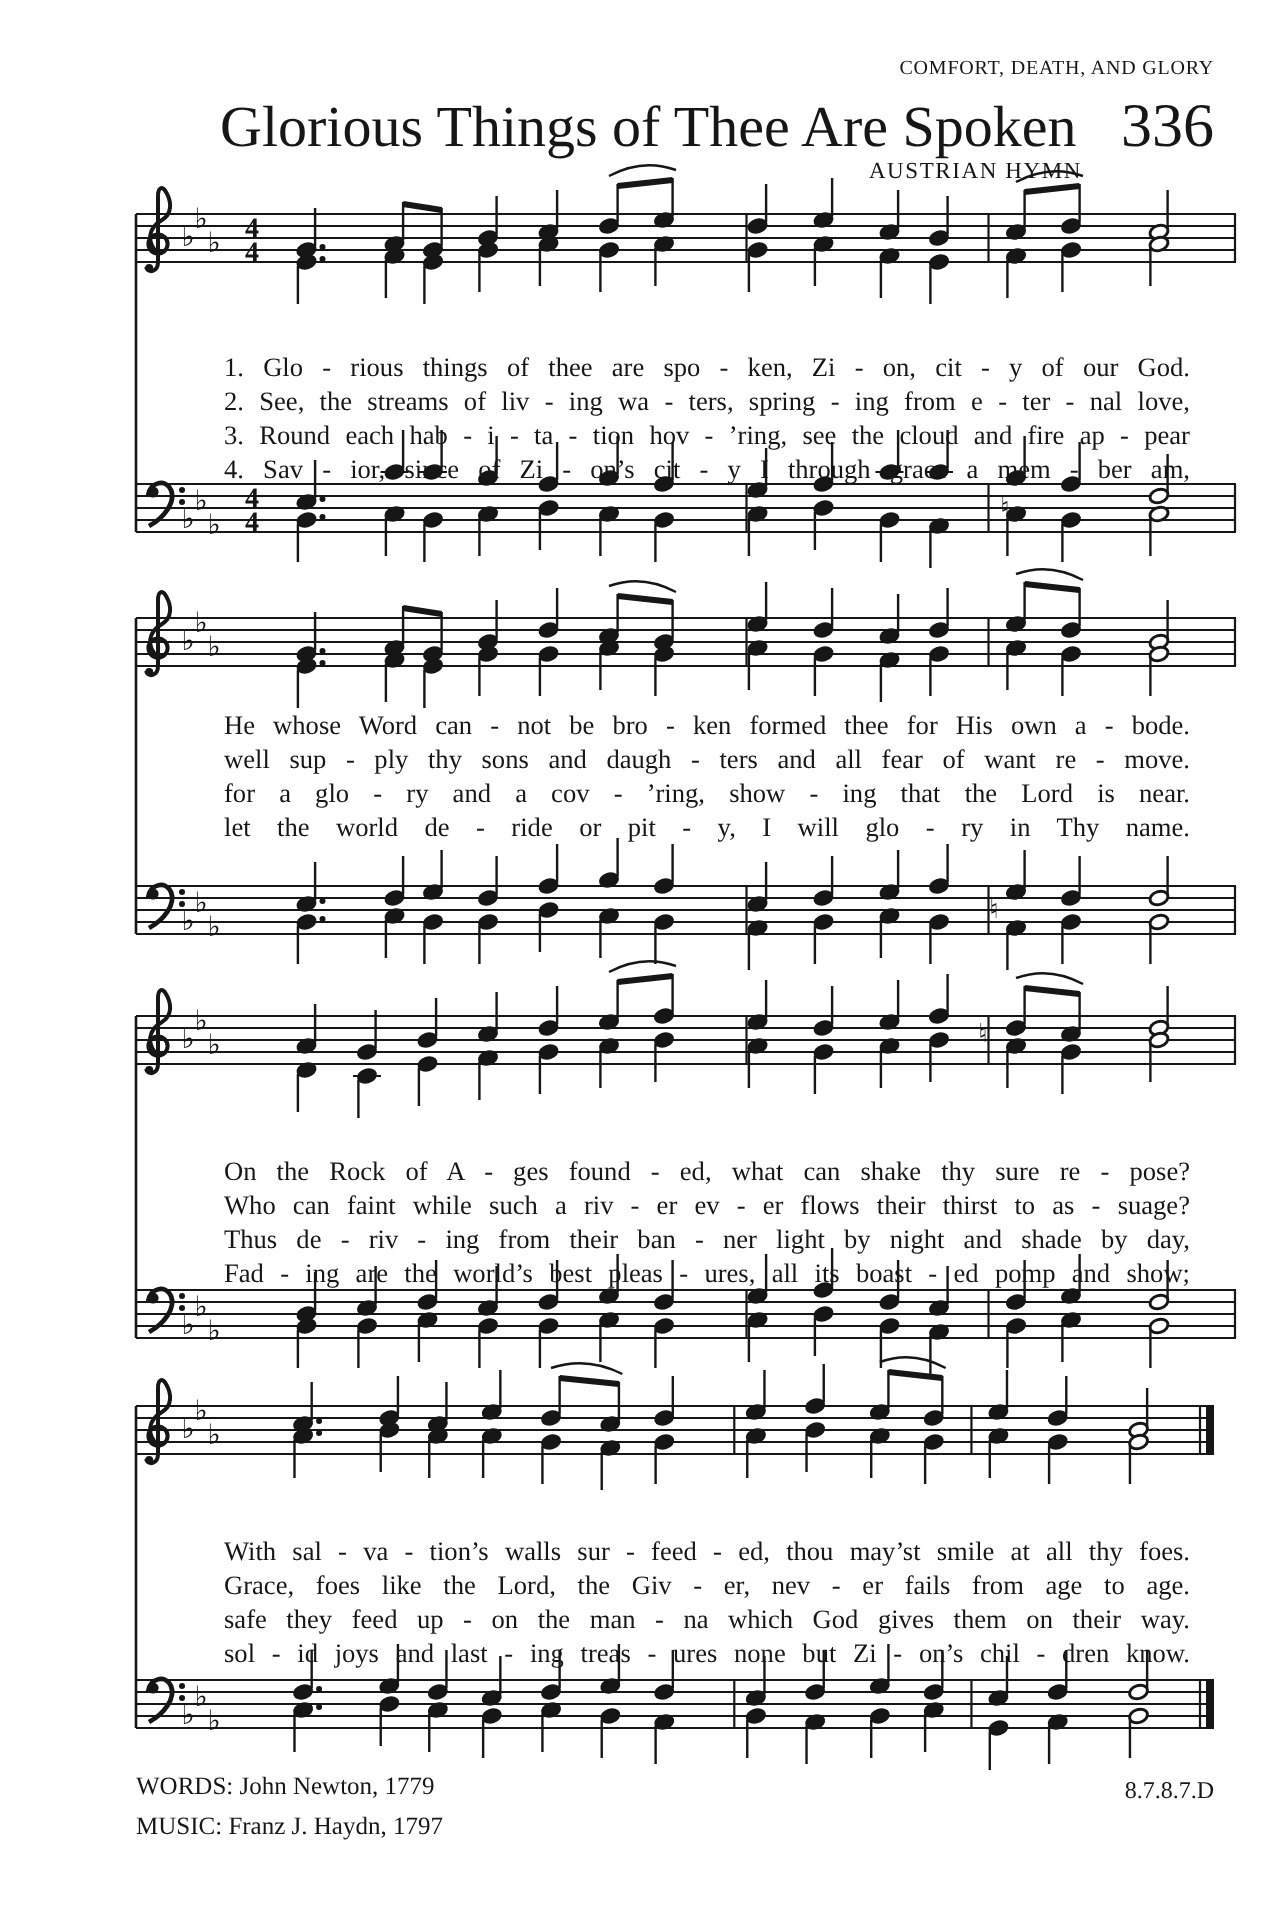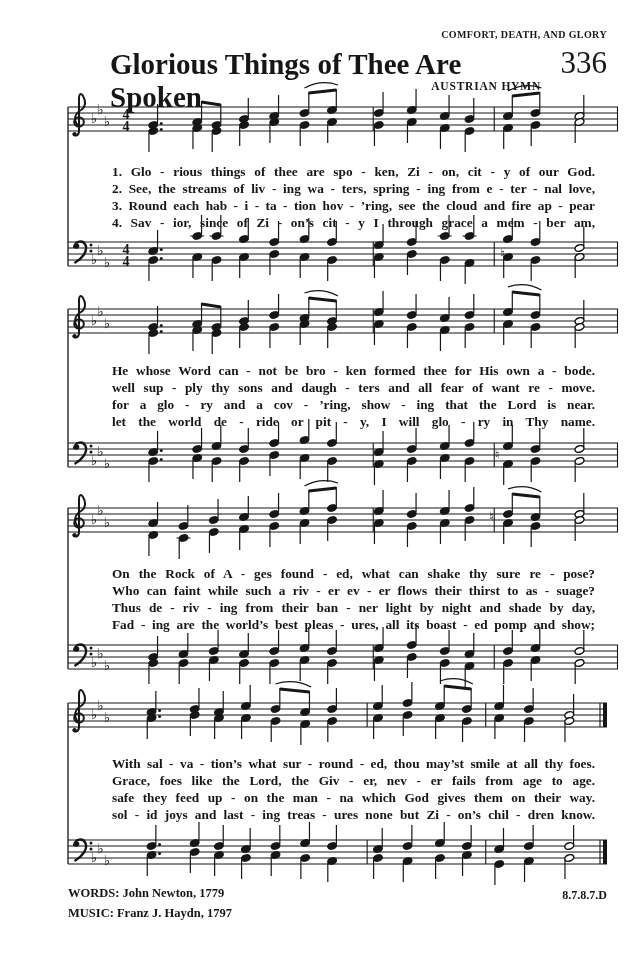--- a/index.html
+++ b/index.html
@@ -1,24 +1,24 @@
 <!DOCTYPE html>
 <html><head>
 <meta charset="utf-8">
 <style>
   html,body{margin:0;padding:0;background:#e8e8e8;}
   #page{position:relative;width:640px;height:960px;background:#ffffff;overflow:hidden;
         font-family:"Liberation Serif",serif;color:#161616;}
   #music-svg{position:absolute;left:0;top:0;pointer-events:none;}
-  .abs{position:absolute;font-weight:bold;}
+  .abs{position:absolute;}
   .category{top:29px;right:33px;font-size:10px;letter-spacing:.4px;}
   .title{top:48px;left:110px;width:430px;text-align:left;font-size:29px;}
   .number{top:45px;right:33px;font-size:31px;font-weight:normal;}
   .tune{top:80px;right:99px;font-size:11.5px;letter-spacing:.8px;text-align:right;}
-  .verses{left:112px;width:483px;}
+  .verses{left:112px;width:483px;margin-top:12px;}
   .lyric-line{height:17px;line-height:17px;font-size:13.3px;white-space:normal;
               text-align:justify;text-align-last:justify;}
   .credit{left:68px;font-size:12.5px;}
   .meter{top:888px;right:33px;font-size:12px;}
 </style>
 </head>
 <body>
 
 <div id="page">
 
@@ -642,36 +642,36 @@
   <div class="abs number">336</div>
   <div class="abs tune">AUSTRIAN HYMN</div>
 
   <div class="abs verses" style="top:163px">
     <div class="lyric-line">1. Glo - rious things of thee are spo - ken, Zi - on, cit - y of our God.</div>
     <div class="lyric-line">2. See, the streams of liv - ing wa - ters, spring - ing from e - ter - nal love,</div>
     <div class="lyric-line">3. Round each hab - i - ta - tion hov - ’ring, see the cloud and fire ap - pear</div>
     <div class="lyric-line">4. Sav - ior, since of Zi - on’s cit - y I through grace a mem - ber am,</div>
   </div>
 
-  <div class="abs verses" style="top:362px">
+  <div class="abs verses" style="top:342px">
     <div class="lyric-line">He whose Word can - not be bro - ken formed thee for His own a - bode.</div>
     <div class="lyric-line">well sup - ply thy sons and daugh - ters and all fear of want re - move.</div>
     <div class="lyric-line">for a glo - ry and a cov - ’ring, show - ing that the Lord is near.</div>
     <div class="lyric-line">let the world de - ride or pit - y, I will glo - ry in Thy name.</div>
   </div>
 
   <div class="abs verses" style="top:565px">
     <div class="lyric-line">On the Rock of A - ges found - ed, what can shake thy sure re - pose?</div>
     <div class="lyric-line">Who can faint while such a riv - er ev - er flows their thirst to as - suage?</div>
     <div class="lyric-line">Thus de - riv - ing from their ban - ner light by night and shade by day,</div>
     <div class="lyric-line">Fad - ing are the world’s best pleas - ures, all its boast - ed pomp and show;</div>
   </div>
 
   <div class="abs verses" style="top:755px">
-    <div class="lyric-line">With sal - va - tion’s what sur - round - ed, thou may’st smile at all thy foes.</div>
+    <div class="lyric-line">With sal - va - tion’s walls sur - feed - ed, thou may’st smile at all thy foes.</div>
     <div class="lyric-line">Grace, foes like the Lord, the Giv - er, nev - er fails from age to age.</div>
     <div class="lyric-line">safe they feed up - on the man - na which God gives them on their way.</div>
     <div class="lyric-line">sol - id joys and last - ing treas - ures none but Zi - on’s chil - dren know.</div>
   </div>
 
   <div class="abs credit" style="top:886px">WORDS: John Newton, 1779</div>
   <div class="abs credit" style="top:906px">MUSIC: Franz J. Haydn, 1797</div>
   <div class="abs meter">8.7.8.7.D</div>
 </div>
 

